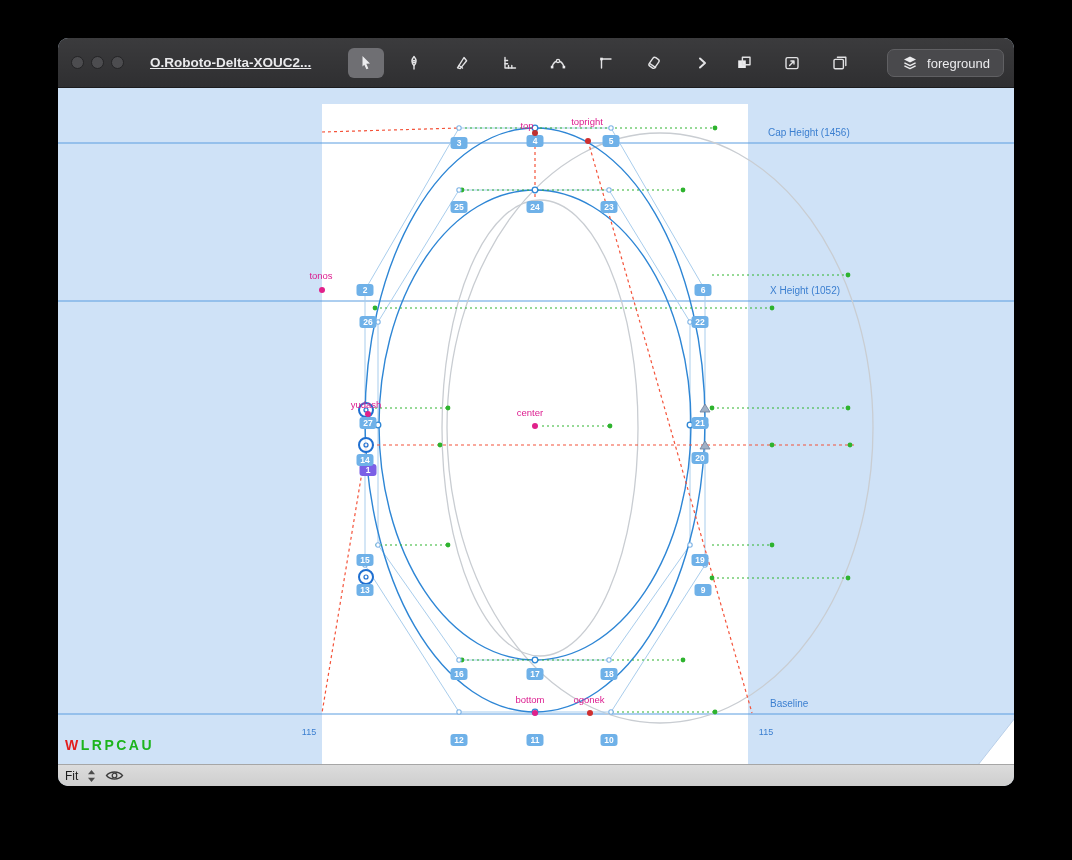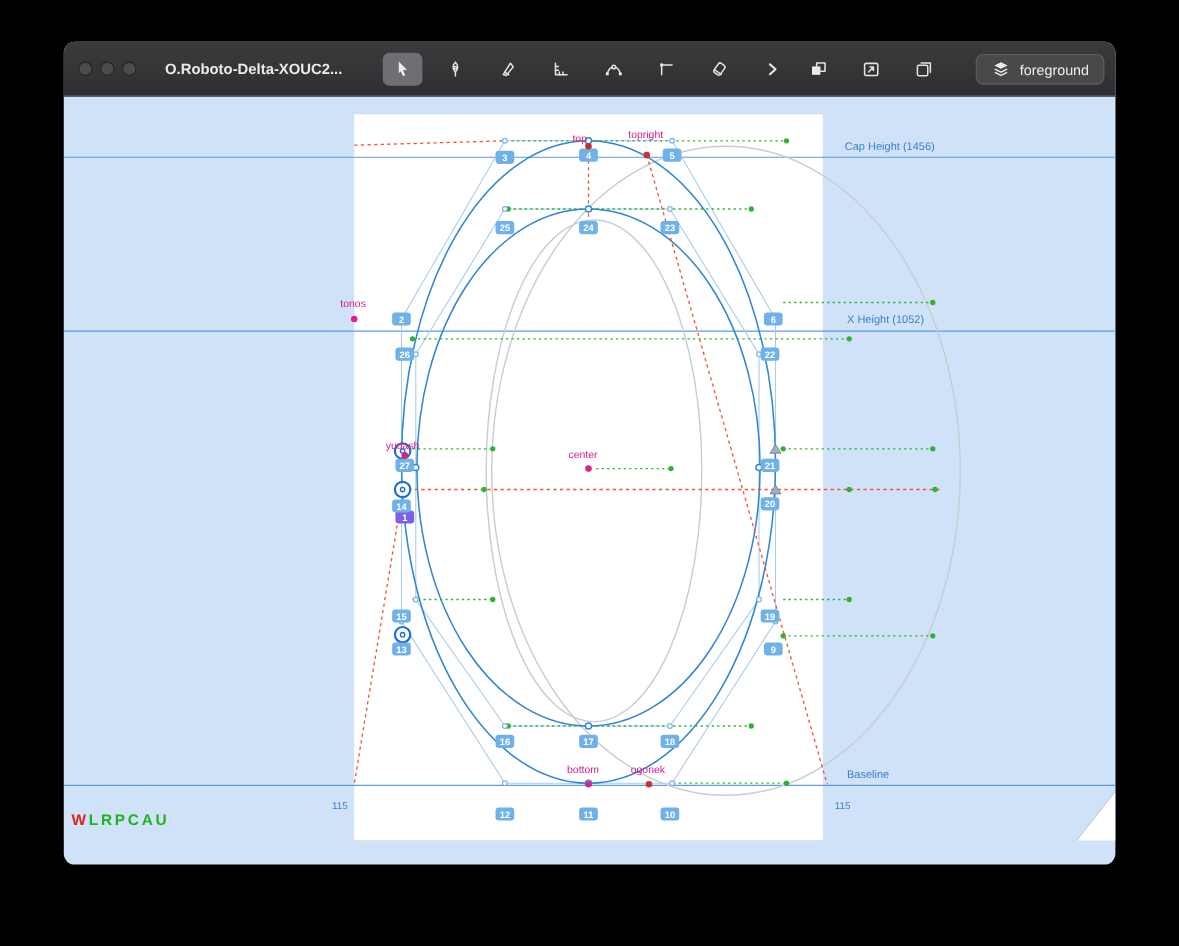--- a/index.html
+++ b/index.html
@@ -5,21 +5,21 @@
   html,body{margin:0;padding:0;}
   body{width:1072px;height:860px;background:#000;position:relative;overflow:hidden;
        font-family:"Liberation Sans", sans-serif;}
   .window{position:absolute;left:58px;top:38px;width:956px;height:748px;border-radius:10px;
           overflow:hidden;background:#cfe2f7;box-shadow:0 30px 80px rgba(0,0,0,.7);}
   
   .titlebar{height:50px;background:linear-gradient(#3b3b3d,#2f2f31);position:relative;
             display:flex;align-items:center;border-bottom:1px solid #1c1c1e;box-sizing:border-box;}
   .lights{display:flex;align-items:center;margin-left:13px;gap:7px;}
   .light{width:13px;height:13px;border-radius:50%;background:#4c4c4f;border:1px solid #242426;box-sizing:border-box;}
-  .title{color:#eaeaec;font-weight:bold;font-size:13.5px;margin-left:26px;white-space:nowrap;}
+  .title{color:#eaeaec;font-weight:bold;font-size:13.5px;margin-left:26px;white-space:nowrap;text-decoration:underline;}
   .tools{position:absolute;left:290px;top:10px;display:flex;gap:12px;}
   .tools2{position:absolute;left:668px;top:10px;display:flex;gap:12px;}
   .toolbtn{width:36px;height:30px;border-radius:6px;display:flex;align-items:center;justify-content:center;}
   .toolbtn.selected{background:#6f6f73;}
   .toolbtn svg{stroke:#e2e2e4;fill:none;stroke-width:1.4;stroke-linecap:round;stroke-linejoin:round;}
   .fg-btn{position:absolute;right:10px;top:11px;height:28px;padding:11px 13px;border-radius:7px;
           background:#49494c;border:1px solid #606063;color:#ececee;font-size:13px;
           display:flex;align-items:center;gap:8px;box-sizing:border-box;}
   
   .canvas{position:relative;height:676px;background:#cfe2f7;}
@@ -274,13 +274,26 @@
         <circle cx="477" cy="625" r="3" fill="#e0218a"></circle>
         <text x="472" y="615" font-size="9.5px" fill="#dc1a8e" text-anchor="middle">bottom</text>
         <circle cx="532" cy="625" r="3" fill="#cf2f2f"></circle>
         <text x="531" y="615" font-size="9.5px" fill="#dc1a8e" text-anchor="middle">ogonek</text>
         <text x="251" y="647" font-size="9px" fill="#3b7fd0" text-anchor="middle">115</text>
         <text x="708" y="647" font-size="9px" fill="#3b7fd0" text-anchor="middle">115</text>
         <text x="7" y="662" font-size="14px" font-weight="bold" letter-spacing="2.5"><tspan fill="#e31e1e">W</tspan><tspan fill="#1db41d">LRPCAU</tspan></text>
       </svg>
   </div>
 
+  <div class="statusbar">
+    <div class="zoomsel">
+      <span>Fit</span>
+      <svg width="9" height="14">
+        <path d="M4.5 1 L8 5.2 H1 Z" fill="#4c4c4c"></path>
+        <path d="M4.5 13 L8 8.8 H1 Z" fill="#4c4c4c"></path>
+      </svg>
+    </div>
+    <svg width="19" height="13">
+      <path d="M1.5 6.5 C5.5 1.8 13.5 1.8 17.5 6.5 C13.5 11.2 5.5 11.2 1.5 6.5 Z" fill="none" stroke="#3d3d3d" stroke-width="1.3"></path>
+      <circle cx="9.5" cy="6.5" r="2.3" fill="none" stroke="#3d3d3d" stroke-width="1.3"></circle>
+    </svg>
+  </div>
 </div>
 
 </body></html>

